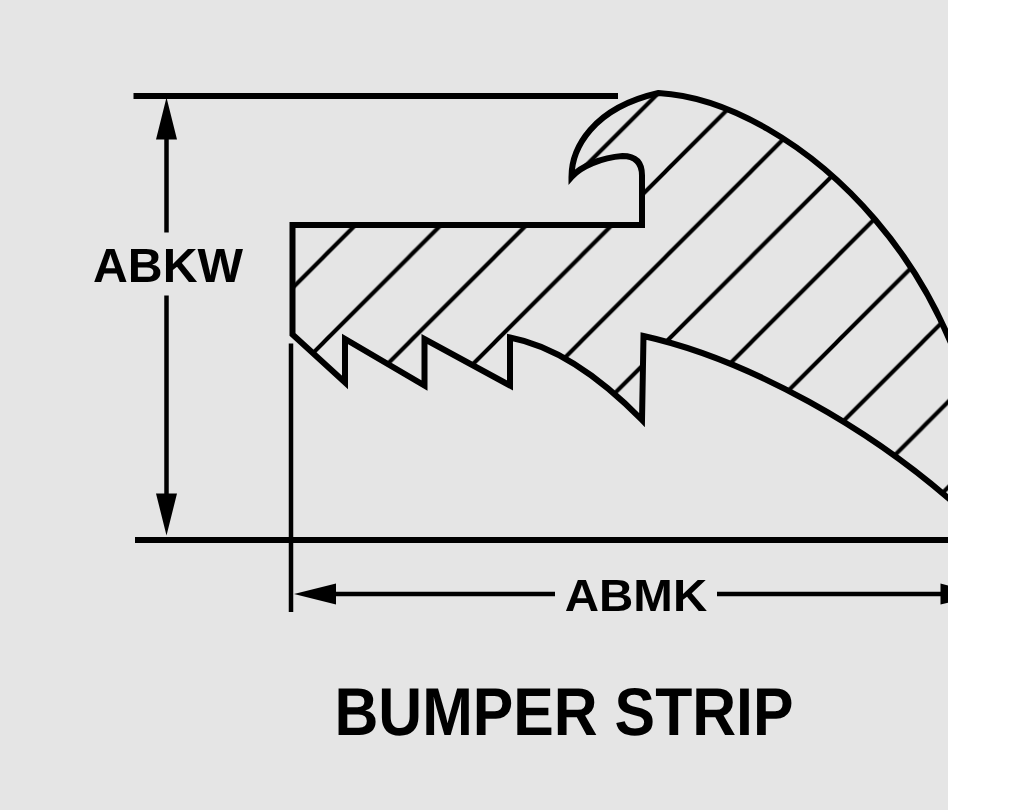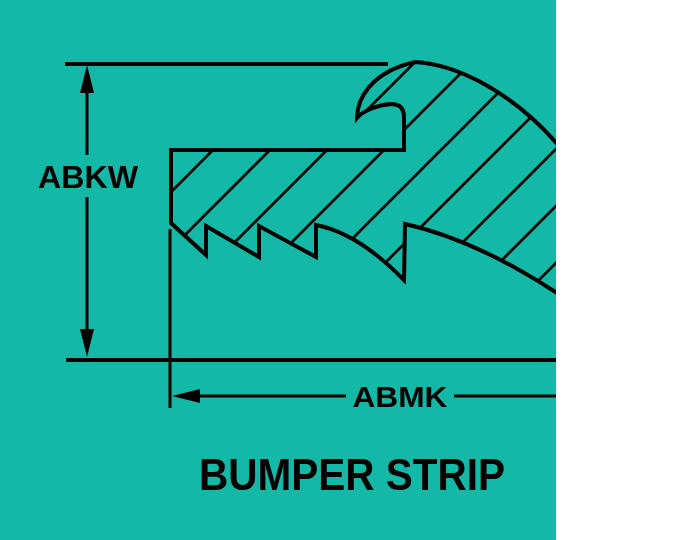--- a/index.html
+++ b/index.html
@@ -2,24 +2,25 @@
 <html><head>
 <meta charset="utf-8">
 <style>
   html, body {
     margin: 0;
     padding: 0;
     background: #ffffff;
   }
   .canvas {
     position: relative;
-    width: 556px;
+    width: 608px;
     height: 540px;
-    background: #14b8a6;
+    background: #e5e5e5;
     overflow: hidden;
+    padding-left: 24px;
   }
   svg { display: block; }
   .lbl {
     font-family: "Liberation Sans", "DejaVu Sans", sans-serif;
     font-weight: bold;
     fill: #000000;
   }
 </style>
 </head>
 <body>

